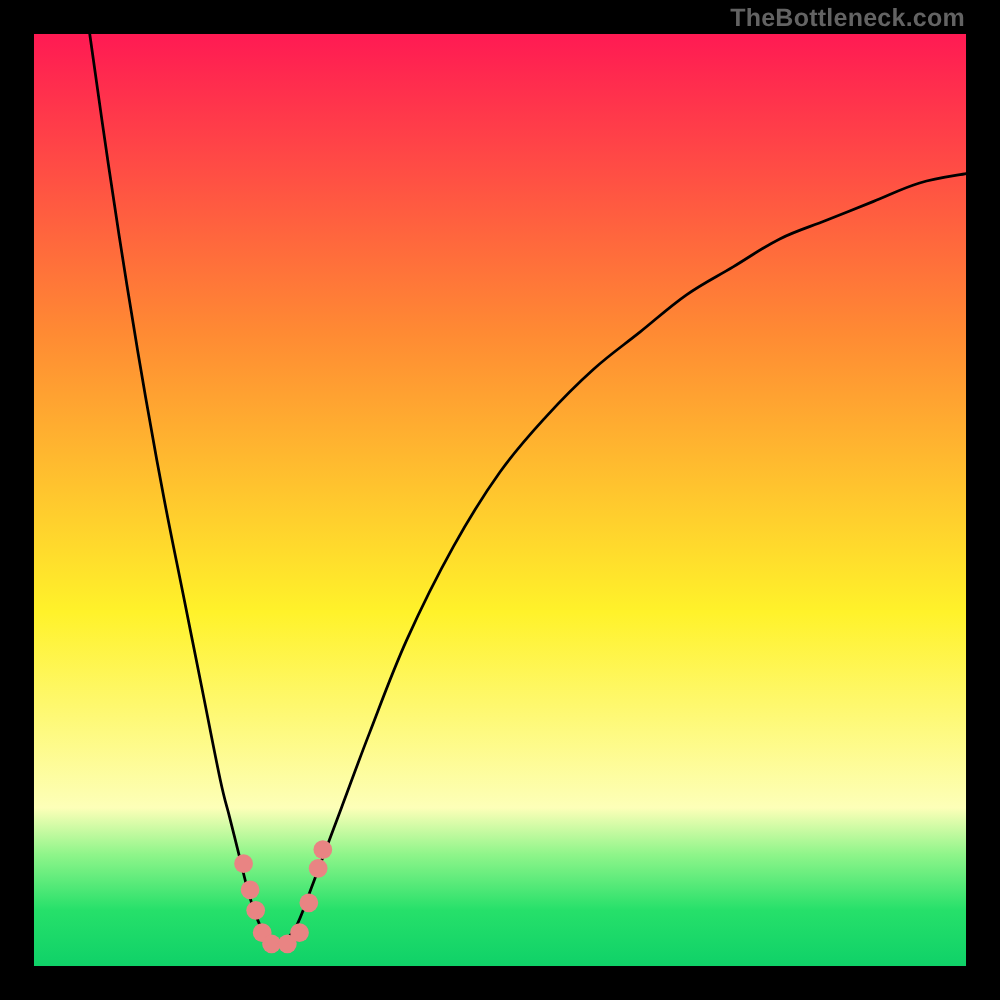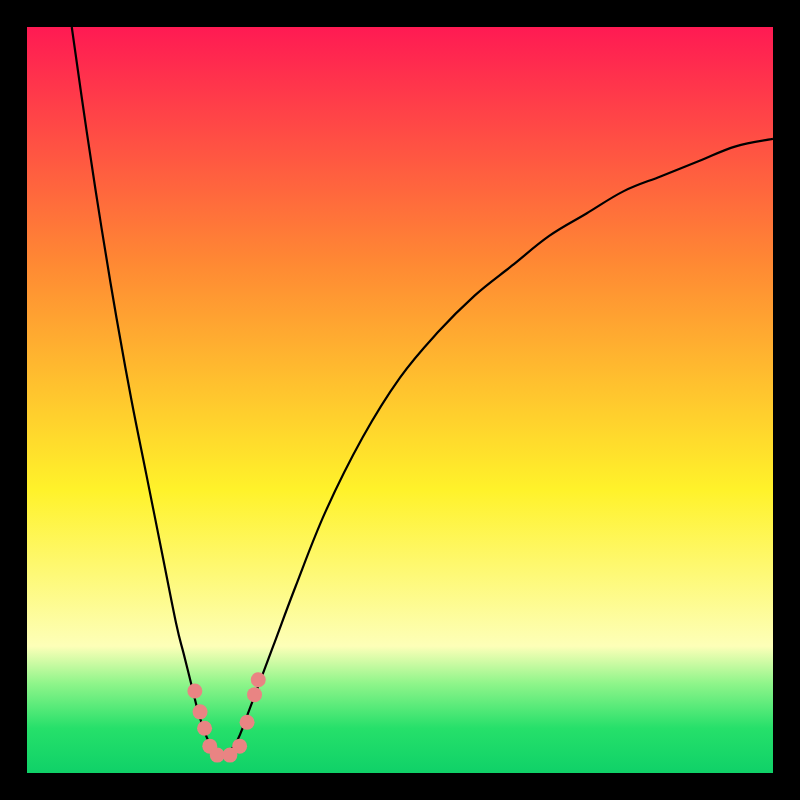--- a/index.html
+++ b/index.html
@@ -89,14 +89,15 @@
           <circle cx="202.912" cy="728.096" r="7.5" class="data-point" fill="#e98483"></circle>
           <circle cx="212.60999999999999" cy="719.144" r="7.5" class="data-point" fill="#e98483"></circle>
           <circle cx="220.07" cy="695.272" r="7.5" class="data-point" fill="#e98483"></circle>
           <circle cx="227.53" cy="667.67" r="7.5" class="data-point" fill="#e98483"></circle>
           <circle cx="231.26" cy="652.75" r="7.5" class="data-point" fill="#e98483"></circle>
         </g>
     </svg>
 
   </div>
 
+  <div class="watermark">TheBottleneck.com</div>
 
 </div>
 
 </body></html>

